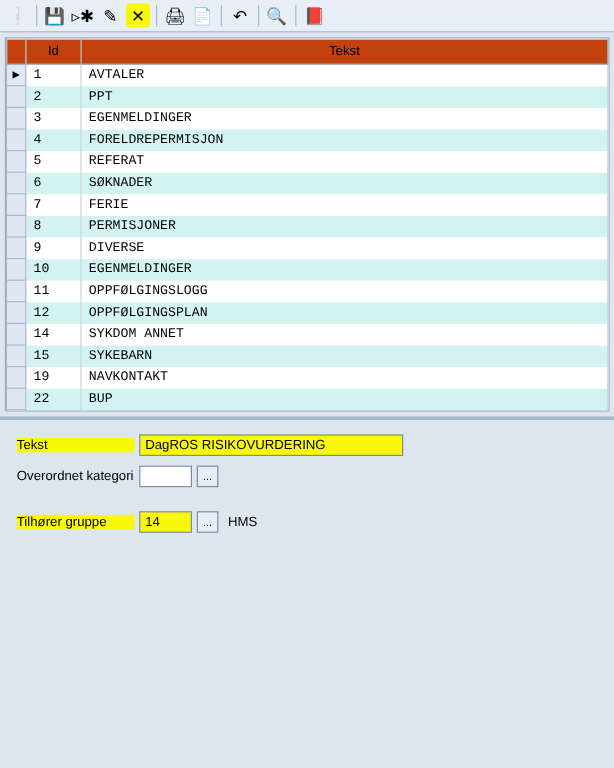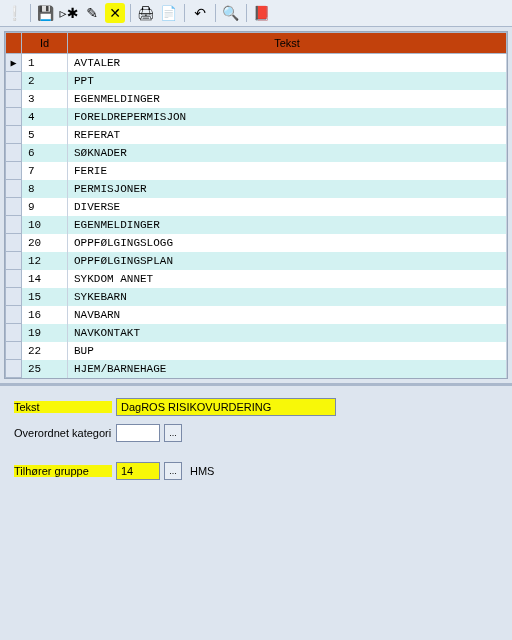--- a/index.html
+++ b/index.html
@@ -186,57 +186,47 @@
           <td>9</td>
           <td>DIVERSE</td>
         </tr>
         <tr>
           <td class="col-sel"></td>
           <td>10</td>
           <td>EGENMELDINGER</td>
         </tr>
         <tr>
           <td class="col-sel"></td>
-          <td>20</td>
+          <td>11</td>
           <td>OPPFØLGINGSLOGG</td>
         </tr>
         <tr>
           <td class="col-sel"></td>
           <td>12</td>
           <td>OPPFØLGINGSPLAN</td>
         </tr>
         <tr>
           <td class="col-sel"></td>
           <td>14</td>
           <td>SYKDOM ANNET</td>
         </tr>
         <tr>
           <td class="col-sel"></td>
           <td>15</td>
           <td>SYKEBARN</td>
         </tr>
         <tr>
           <td class="col-sel"></td>
-          <td>16</td>
-          <td>NAVBARN</td>
-        </tr>
-        <tr>
-          <td class="col-sel"></td>
           <td>19</td>
           <td>NAVKONTAKT</td>
         </tr>
         <tr>
           <td class="col-sel"></td>
           <td>22</td>
           <td>BUP</td>
-        </tr>
-        <tr>
-          <td class="col-sel"></td>
-          <td>25</td>
-          <td>HJEM/BARNEHAGE</td>
         </tr>
       </tbody>
   </table>
 </div>
 
 <div class="form-area">
   <div class="form-row">
     <div class="form-label hl-text">Tekst</div>
     <input class="form-input hl-text" style="width: 220px;" value="DagROS RISIKOVURDERING">
   </div>

